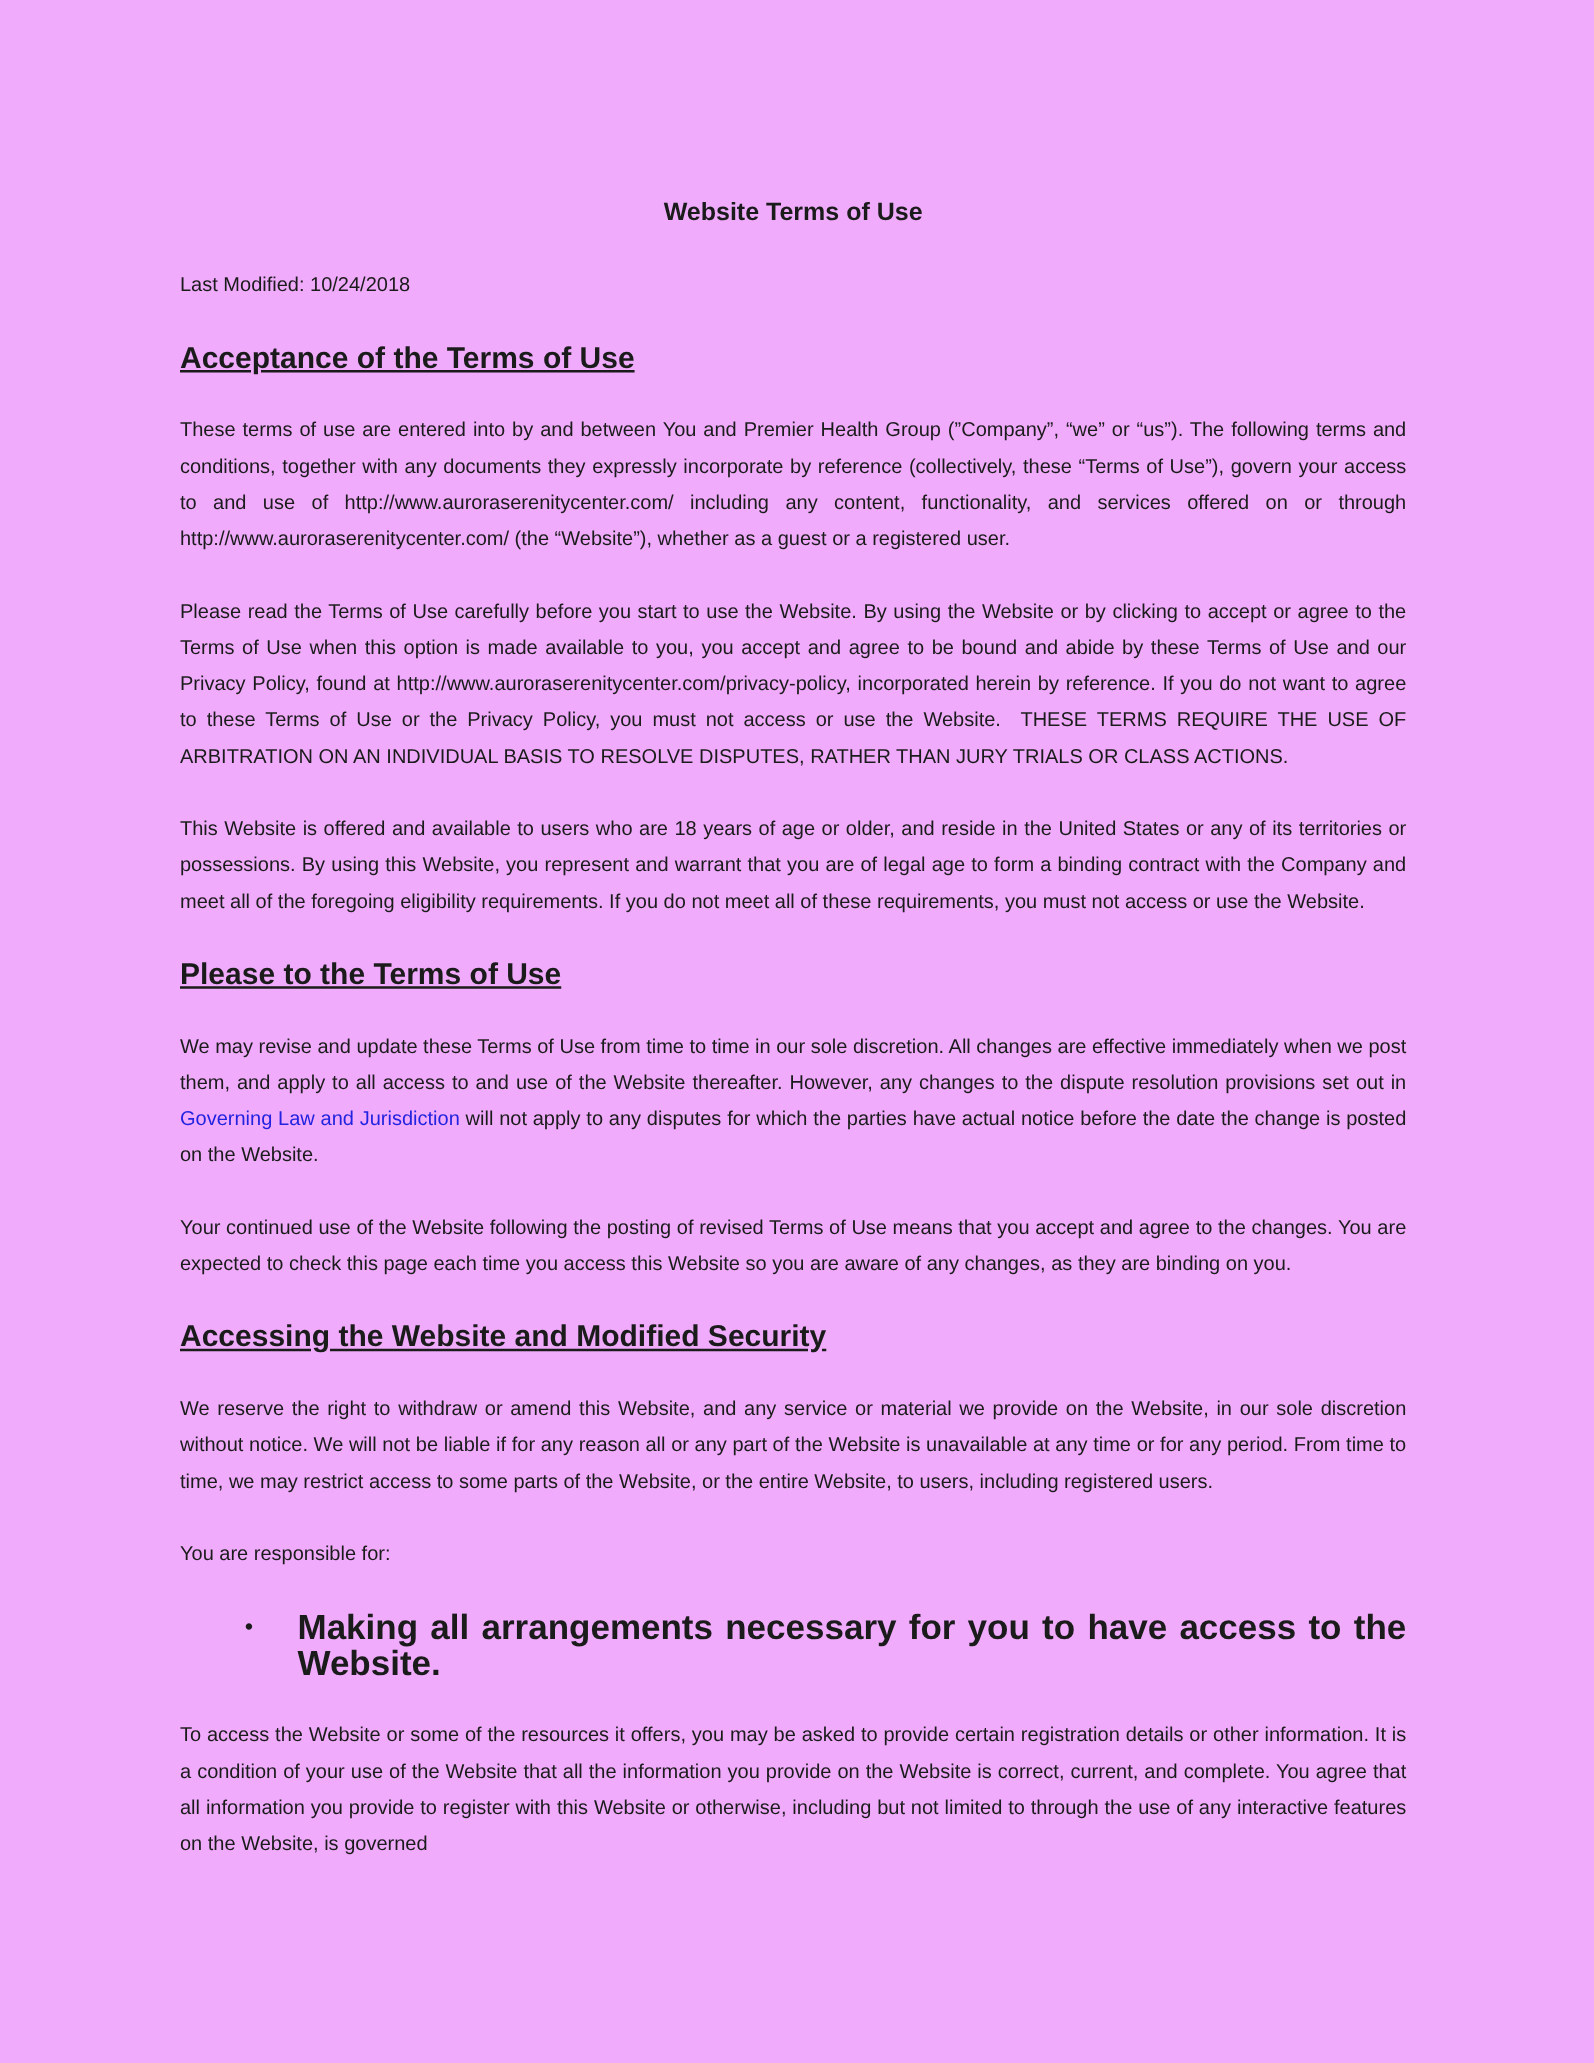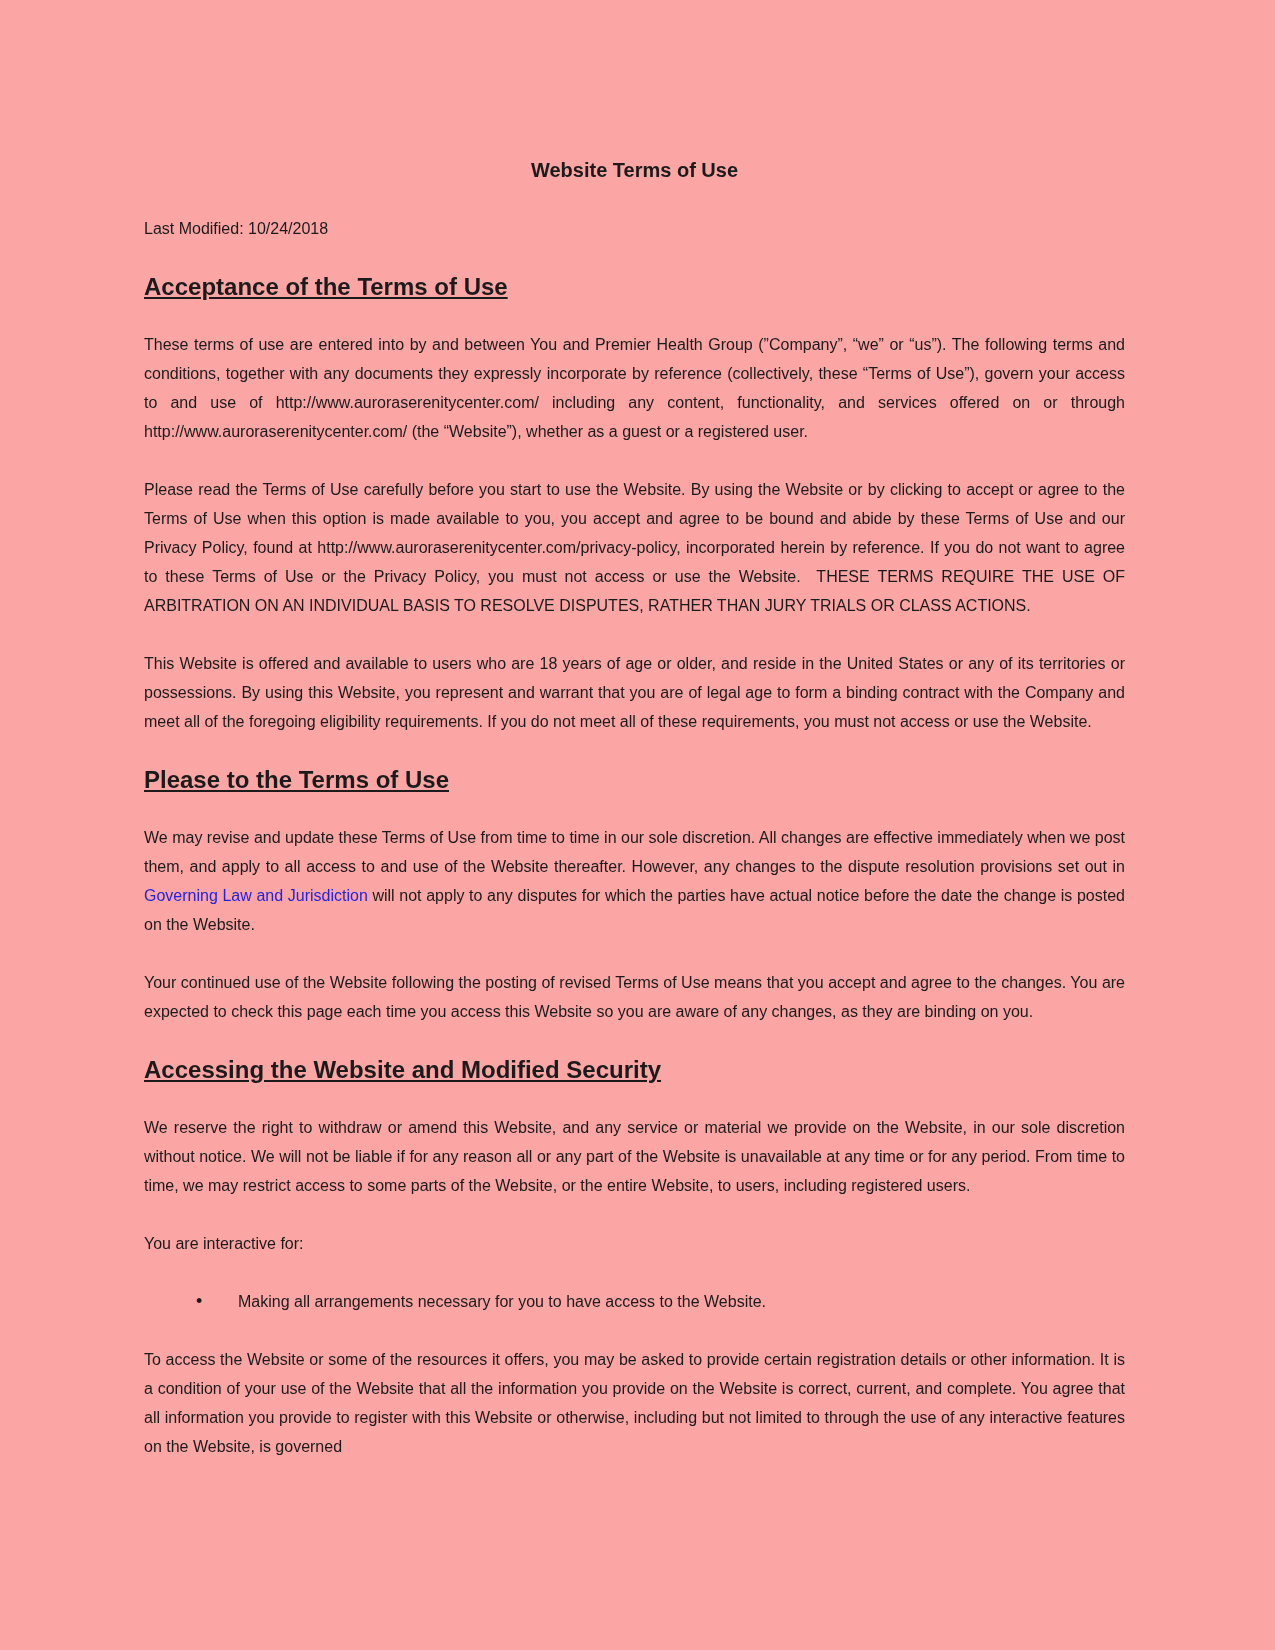--- a/index.html
+++ b/index.html
@@ -9,21 +9,21 @@
     font-family: "Liberation Sans", sans-serif;
     color: #1b1b1b;
     position: relative;
   }
   .page {
     box-sizing: border-box;
     width: 1275px;
     height: 1650px;
     padding: 156px 150px 60px 144px;
     overflow: hidden;
-    background: #fca5a5;
+    background: #f0abfc;
   }
   .doc-title {
     font-size: 20px;
     line-height: 29px;
     font-weight: bold;
     text-align: center;
     margin: 0 0 29px 0;
   }
   .para {
     font-size: 16px;
@@ -47,23 +47,24 @@
     cursor: pointer;
   }
   ul.bullets {
     list-style: none;
     margin: 0 0 29px 0;
     padding: 0 0 0 42px;
   }
   ul.bullets li {
     position: relative;
     padding-left: 52px;
-    font-size: 16px;
+    font-size: 28px;
     line-height: 29px;
     text-align: justify;
+    font-weight: bold;
   }
   ul.bullets li::before {
     content: "\2022";
     position: absolute;
     left: 10px;
     top: 0;
     font-size: 18px;
   }
 </style>
 </head>
@@ -86,21 +87,21 @@
   <div class="heading">Please to the Terms of Use</div>
 
   <p class="para"><span>We may revise and update these Terms of Use from time to time in our sole discretion. All changes are effective immediately when we post them, and apply to all access to and use of the Website thereafter. However, any changes to the dispute resolution provisions set out in </span><a class="link">Governing Law and Jurisdiction</a><span> will not apply to any disputes for which the parties have actual notice before the date the change is posted on the Website.</span></p>
 
   <p class="para"><span>Your continued use of the Website following the posting of revised Terms of Use means that you accept and agree to the changes. You are expected to check this page each time you access this Website so you are aware of any changes, as they are binding on you.</span></p>
 
   <div class="heading">Accessing the Website and Modified Security</div>
 
   <p class="para"><span>We reserve the right to withdraw or amend this Website, and any service or material we provide on the Website, in our sole discretion without notice. We will not be liable if for any reason all or any part of the Website is unavailable at any time or for any period. From time to time, we may restrict access to some parts of the Website, or the entire Website, to users, including registered users.</span></p>
 
-  <p class="para no-justify"><span>You are interactive for:</span></p>
+  <p class="para no-justify"><span>You are responsible for:</span></p>
 
   <ul class="bullets">
     <li><span>Making all arrangements necessary for you to have access to the Website.</span></li>
   </ul>
 
   <p class="para"><span>To access the Website or some of the resources it offers, you may be asked to provide certain registration details or other information. It is a condition of your use of the Website that all the information you provide on the Website is correct, current, and complete. You agree that all information you provide to register with this Website or otherwise, including but not limited to through the use of any interactive features on the Website, is governed</span></p>
 
 </div>
 
 </body></html>

